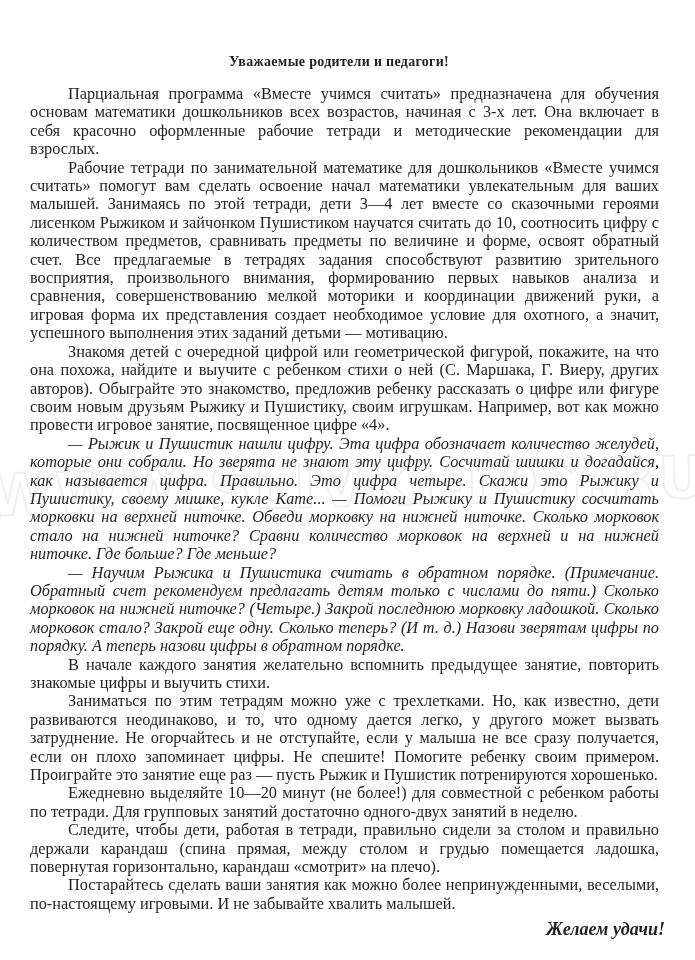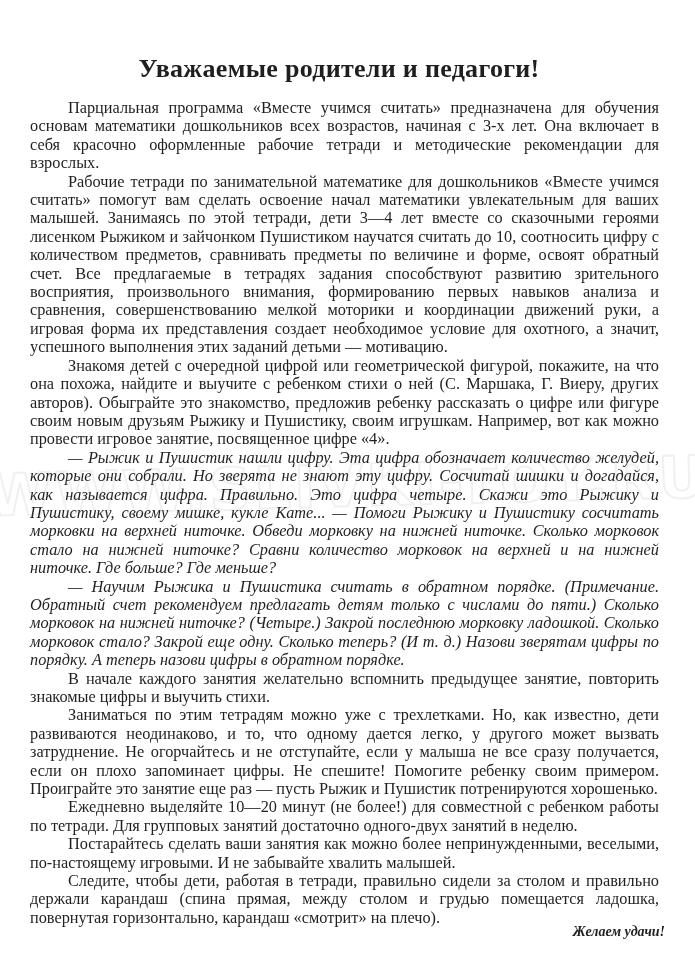--- a/index.html
+++ b/index.html
@@ -9,40 +9,40 @@
     height: 960px;
     margin: 0 auto;
     background: #ffffff;
     overflow: hidden;
     font-family: "Liberation Serif", "DejaVu Serif", serif;
     color: #1f1f1f;
   }
   .title {
     margin: 54px 17px 15px 0;
     text-align: center;
-    font-size: 26px;
+    font-size: 14px;
     font-weight: bold;
     letter-spacing: 0.3px;
   }
   .body-text {
     padding: 0 36px 0 30px;
     font-size: 16.3px;
     line-height: 18.4px;
     text-align: justify;
   }
   .para { margin: 0; text-indent: 38px; }
   .para.italic { font-style: italic; }
   .para .b { font-weight: normal; }
   .closing {
     position: absolute;
     right: 30px;
     bottom: 20px;
     font-weight: bold;
     font-style: italic;
-    font-size: 14px;
+    font-size: 18px;
     text-align: right;
   }
   .watermark {
     position: absolute;
     top: 452px;
     left: -12px;
     width: 740px;
     white-space: nowrap;
     font-family: "DejaVu Sans", sans-serif;
     font-size: 58px;
@@ -63,17 +63,17 @@
   <h1 class="title">Уважаемые родители и педагоги!</h1>
   <div class="body-text">
       <p class="para normal"><span>Парциальная программа «Вместе учимся считать» предназначена для обучения основам математики дошкольников всех возрастов, начиная с 3-х лет. Она включает в себя красочно оформленные рабочие тетради и методические рекомендации для взрослых.</span></p>
       <p class="para normal"><span>Рабочие тетради по занимательной математике для дошкольников «Вместе учимся считать» помогут вам сделать освоение начал математики увлекательным для ваших малышей. Занимаясь по этой тетради, дети 3—4 лет вместе со сказочными героями лисенком Рыжиком и зайчонком Пушистиком научатся считать до 10, соотносить цифру с количеством предметов, сравнивать предметы по величине и форме, освоят обратный счет. Все предлагаемые в тетрадях задания способствуют развитию зрительного восприятия, произвольного внимания, формированию первых навыков анализа и сравнения, совершенствованию мелкой моторики и координации движений руки, а игровая форма их представления создает необходимое условие для охотного, а значит, успешного выполнения этих заданий детьми — мотивацию.</span></p>
       <p class="para normal"><span>Знакомя детей с очередной цифрой или геометрической фигурой, покажите, на что она похожа, найдите и выучите с ребенком стихи о ней (С. Маршака, Г. Виеру, других авторов). Обыграйте это знакомство, предложив ребенку рассказать о цифре или фигуре своим новым друзьям Рыжику и Пушистику, своим игрушкам. Например, вот как можно провести игровое занятие, посвященное цифре «4».</span></p>
       <p class="para italic"><span>— Рыжик и Пушистик нашли цифру. Эта цифра обозначает количество желудей, которые они собрали. Но зверята не знают эту цифру. Сосчитай шишки и догадайся, как называется цифра. Правильно. Это цифра </span><span class="b">четыре</span><span>. Скажи это Рыжику и Пушистику, своему мишке, кукле Кате... — Помоги Рыжику и Пушистику сосчитать морковки на верхней ниточке. Обведи морковку на нижней ниточке. Сколько морковок стало на нижней ниточке? Сравни количество морковок на верхней и на нижней ниточке. Где </span><span class="b">больше</span><span>? Где </span><span class="b">меньше</span><span>?</span></p>
       <p class="para italic"><span>— Научим Рыжика и Пушистика считать в обратном порядке. </span><span class="b">(Примечание.</span><span> Обратный счет рекомендуем предлагать детям только с числами до пяти.) Сколько морковок на нижней ниточке? (Четыре.) Закрой последнюю морковку ладошкой. Сколько морковок стало? Закрой еще одну. Сколько теперь? (И т. д.) Назови зверятам цифры по порядку. А теперь назови цифры в обратном порядке.</span></p>
       <p class="para normal"><span>В начале каждого занятия желательно вспомнить предыдущее занятие, повторить знакомые цифры и выучить стихи.</span></p>
       <p class="para normal"><span>Заниматься по этим тетрадям можно уже с трехлетками. Но, как известно, дети развиваются неодинаково, и то, что одному дается легко, у другого может вызвать затруднение. Не огорчайтесь и не отступайте, если у малыша не все сразу получается, если он плохо запоминает цифры. Не спешите! Помогите ребенку своим примером. Проиграйте это занятие еще раз — пусть Рыжик и Пушистик потренируются хорошенько.</span></p>
       <p class="para normal"><span>Ежедневно выделяйте 10—20 минут (не более!) для совместной с ребенком работы по тетради. Для групповых занятий достаточно одного-двух занятий в неделю.</span></p>
+      <p class="para normal"><span>Следите, чтобы дети, работая в тетради, правильно сидели за столом и правильно держали карандаш (спина прямая, между столом и грудью помещается ладошка, повернутая горизонтально, карандаш «смотрит» на плечо).</span></p>
       <p class="para normal"><span>Постарайтесь сделать ваши занятия как можно более непринужденными, веселыми, по-настоящему игровыми. И не забывайте хвалить малышей.</span></p>
-      <p class="para normal"><span>Следите, чтобы дети, работая в тетради, правильно сидели за столом и правильно держали карандаш (спина прямая, между столом и грудью помещается ладошка, повернутая горизонтально, карандаш «смотрит» на плечо).</span></p>
     </div>
   <div class="closing">Желаем удачи!</div>
 </div>
 
 </body></html>

